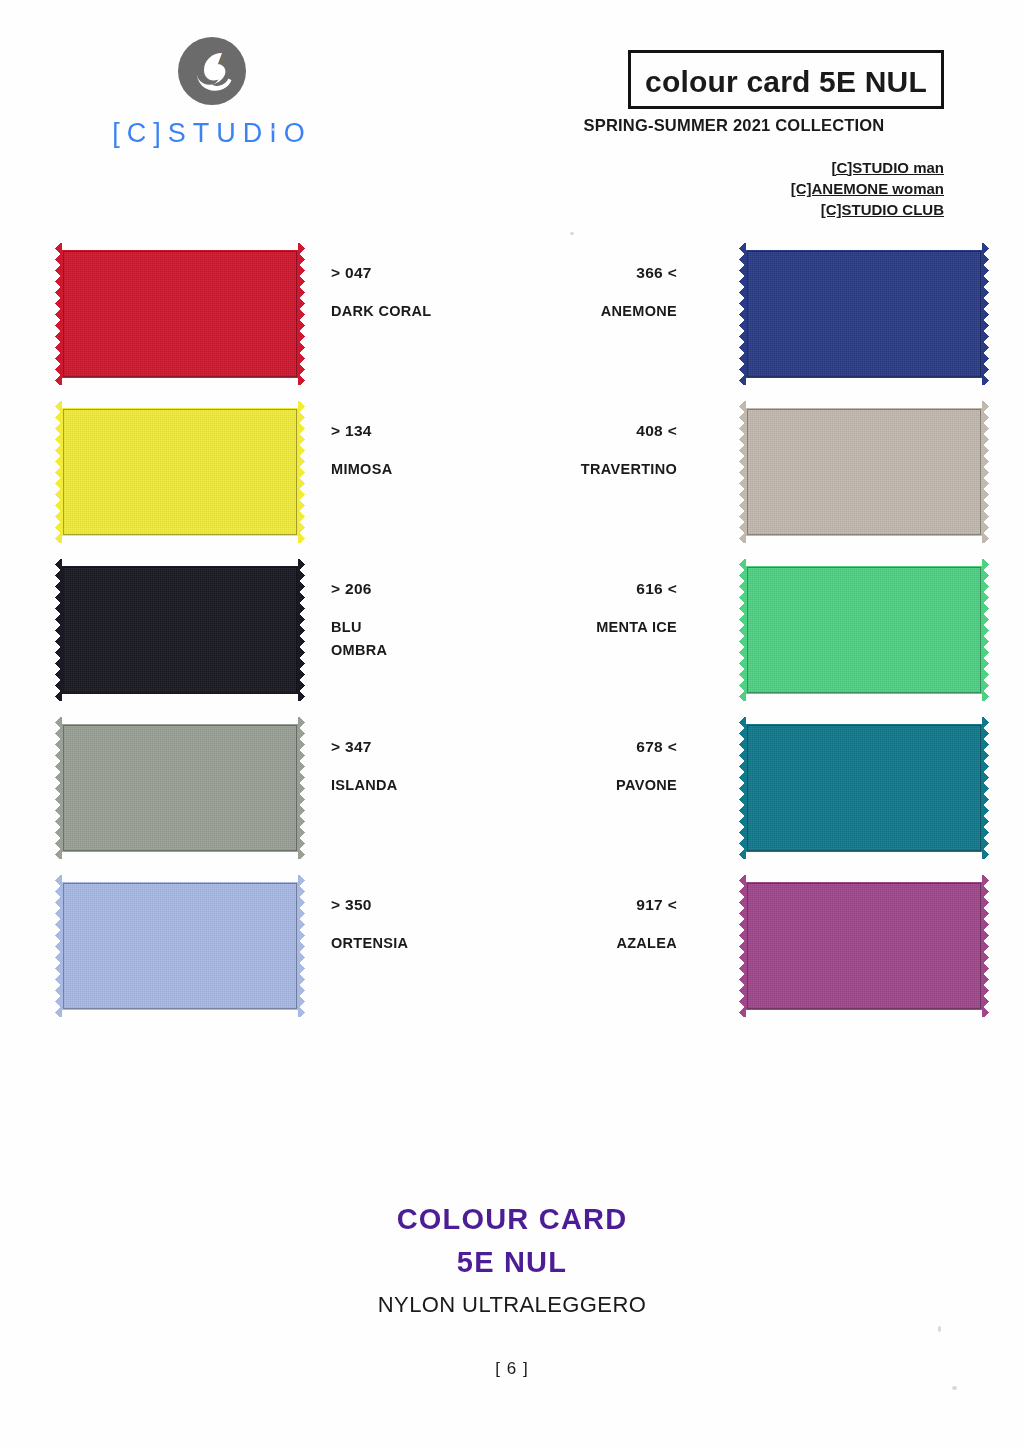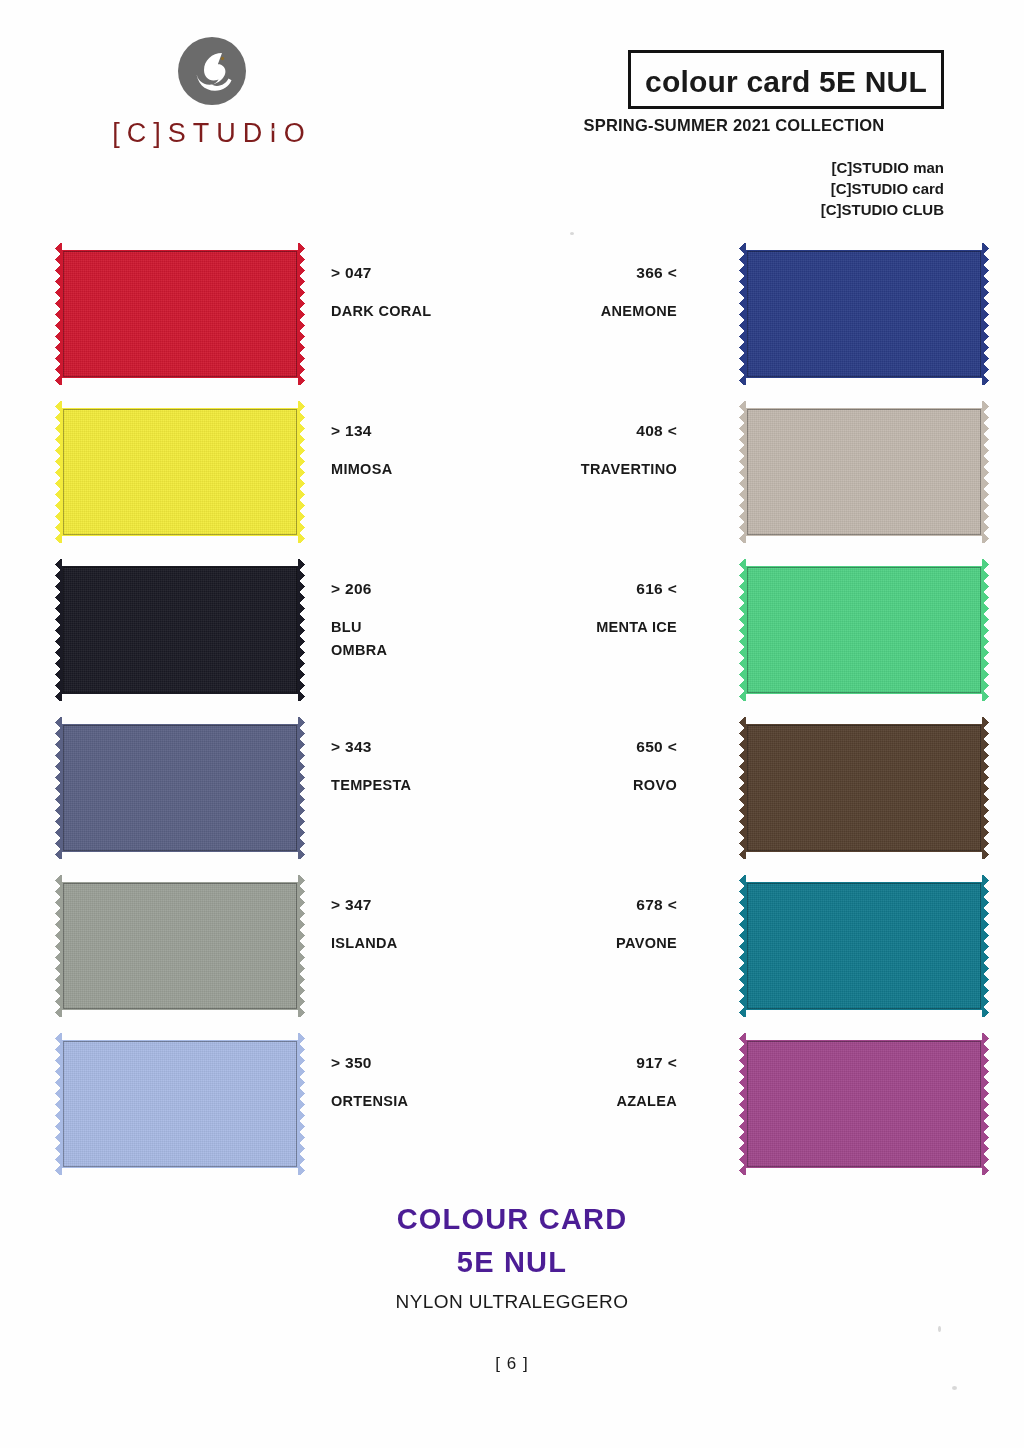--- a/index.html
+++ b/index.html
@@ -37,21 +37,21 @@
   }
   .brand-mark {
     width: 74px;
     height: 74px;
     margin: 0 auto 10px auto;
     position: relative;
   }
   .brand-wordmark {
     font-size: 27px;
     letter-spacing: 7px;
-    color: #7f1d1d;
+    color: #3b82f6;
     font-weight: 400;
     white-space: nowrap;
   }
 
   .header-right {
     position: absolute;
     right: 80px;
     top: 50px;
     width: 420px;
     text-align: right;
@@ -74,20 +74,21 @@
     font-weight: bold;
     letter-spacing: 0.2px;
     text-align: center;
     margin-bottom: 22px;
   }
   .audience {
     font-size: 15px;
     font-weight: bold;
     line-height: 1.42;
     text-align: right;
+    text-decoration: underline;
   }
 
   
   .grid {
     position: absolute;
     top: 243px;
     left: 0;
     right: 0;
   }
   .row {
@@ -175,21 +176,21 @@
     text-align: center;
   }
   .footer-title {
     font-size: 29px;
     font-weight: 700;
     letter-spacing: 1.2px;
     line-height: 1.48;
     color: #4c1d95;
   }
   .footer-sub {
-    font-size: 19px;
+    font-size: 22px;
     font-weight: 400;
     letter-spacing: 0.4px;
     line-height: 1.5;
     margin-top: 4px;
   }
   .page-number {
     font-size: 17px;
     letter-spacing: 1px;
     margin-top: 38px;
   }
@@ -220,21 +221,21 @@
       <div class="brand-wordmark">[C]STUDIO</div>
     </div>
 
     <div class="header-right">
       <div class="title-box">
         <div class="title-box-text">colour card 5E NUL</div>
       </div>
       <div class="collection-line">SPRING-SUMMER 2021 COLLECTION</div>
       <div class="audience">
         <div>[C]STUDIO man</div>
-        <div>[C]STUDIO card</div>
+        <div>[C]ANEMONE woman</div>
         <div>[C]STUDIO CLUB</div>
       </div>
     </div>
   </div>
 
   <div class="grid" id="swatch-grid">
       <div class="row">
         <div class="cell cell-left">
           <div class="swatch">
             <div class="pinked" style="--c: #CE1830;"></div>
@@ -291,42 +292,20 @@
           </div>
         </div>
         <div class="cell cell-right">
           <div class="swatch">
             <div class="pinked" style="--c: #4FD184;"></div>
             <div class="swatch-texture"></div>
           </div>
           <div class="label label-right">
             <div class="code">616  &lt;</div>
             <div class="name">MENTA ICE</div>
-          </div>
-        </div>
-      </div>
-      <div class="row">
-        <div class="cell cell-left">
-          <div class="swatch">
-            <div class="pinked" style="--c: #5A6184;"></div>
-            <div class="swatch-texture"></div>
-          </div>
-          <div class="label label-left">
-            <div class="code">&gt;  343</div>
-            <div class="name">TEMPESTA</div>
-          </div>
-        </div>
-        <div class="cell cell-right">
-          <div class="swatch">
-            <div class="pinked" style="--c: #55402F;"></div>
-            <div class="swatch-texture"></div>
-          </div>
-          <div class="label label-right">
-            <div class="code">650  &lt;</div>
-            <div class="name">ROVO</div>
           </div>
         </div>
       </div>
       <div class="row">
         <div class="cell cell-left">
           <div class="swatch">
             <div class="pinked" style="--c: #9BA097;"></div>
             <div class="swatch-texture"></div>
           </div>
           <div class="label label-left">

